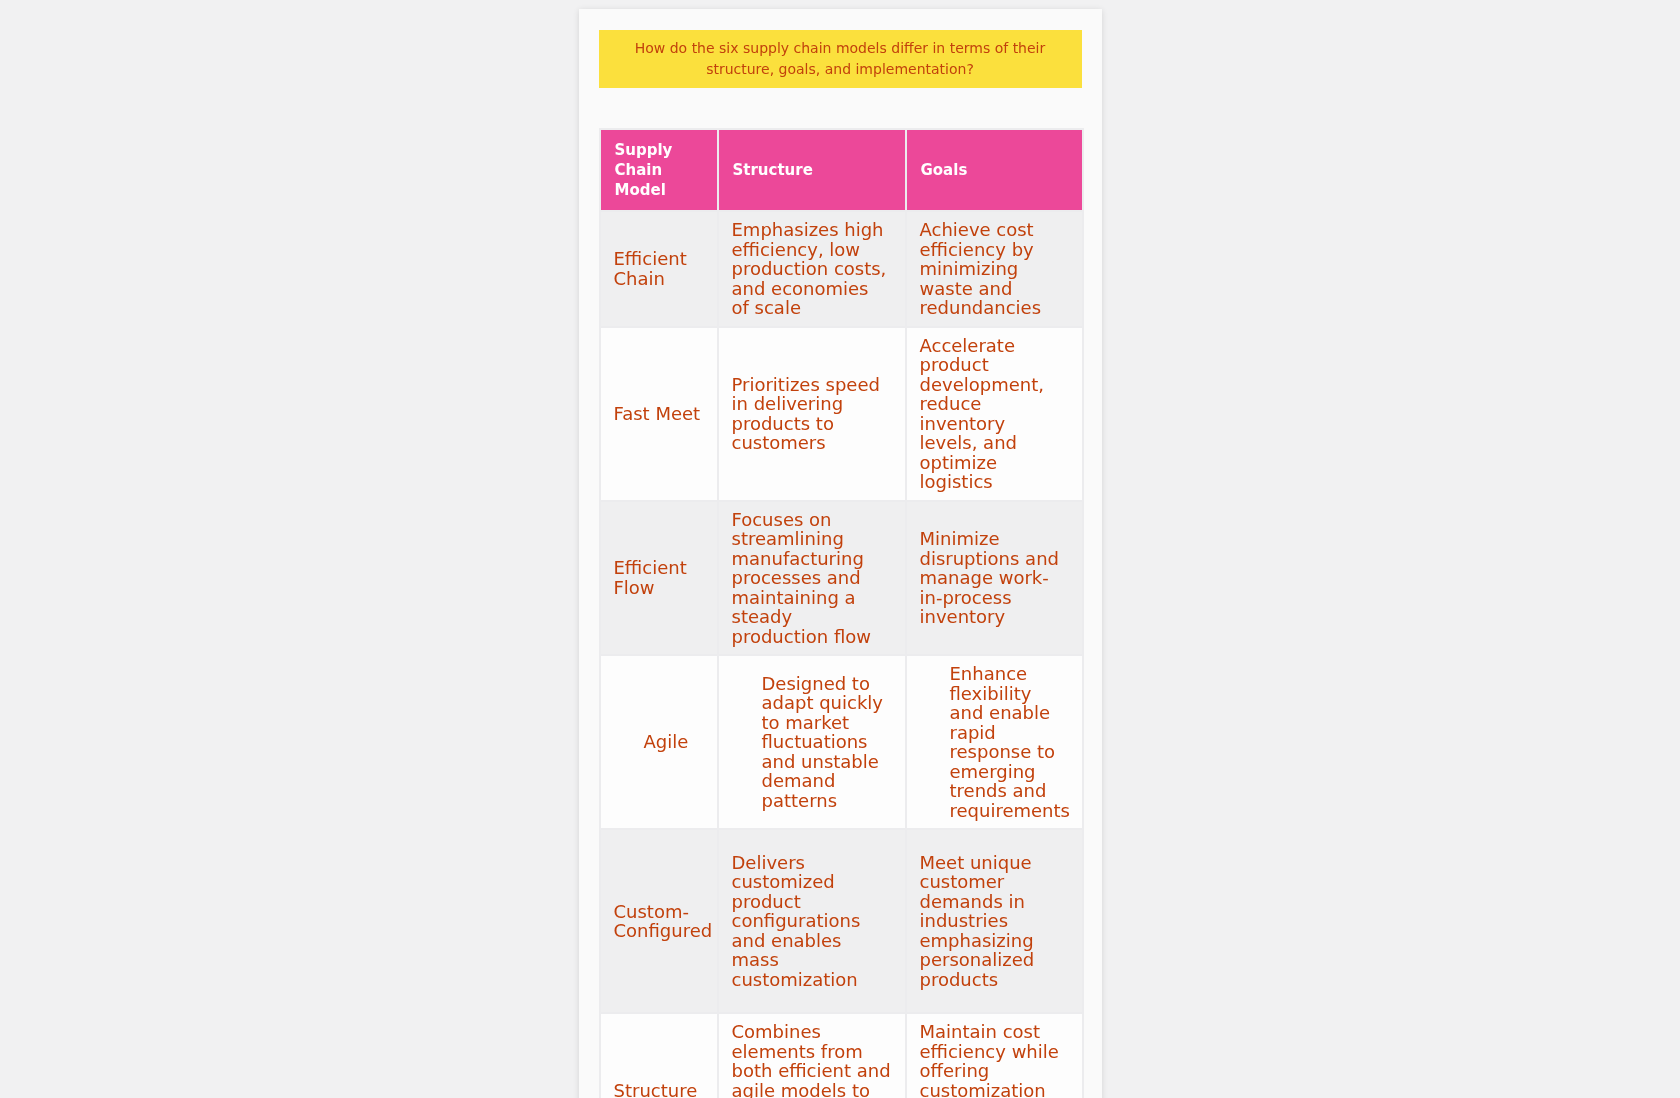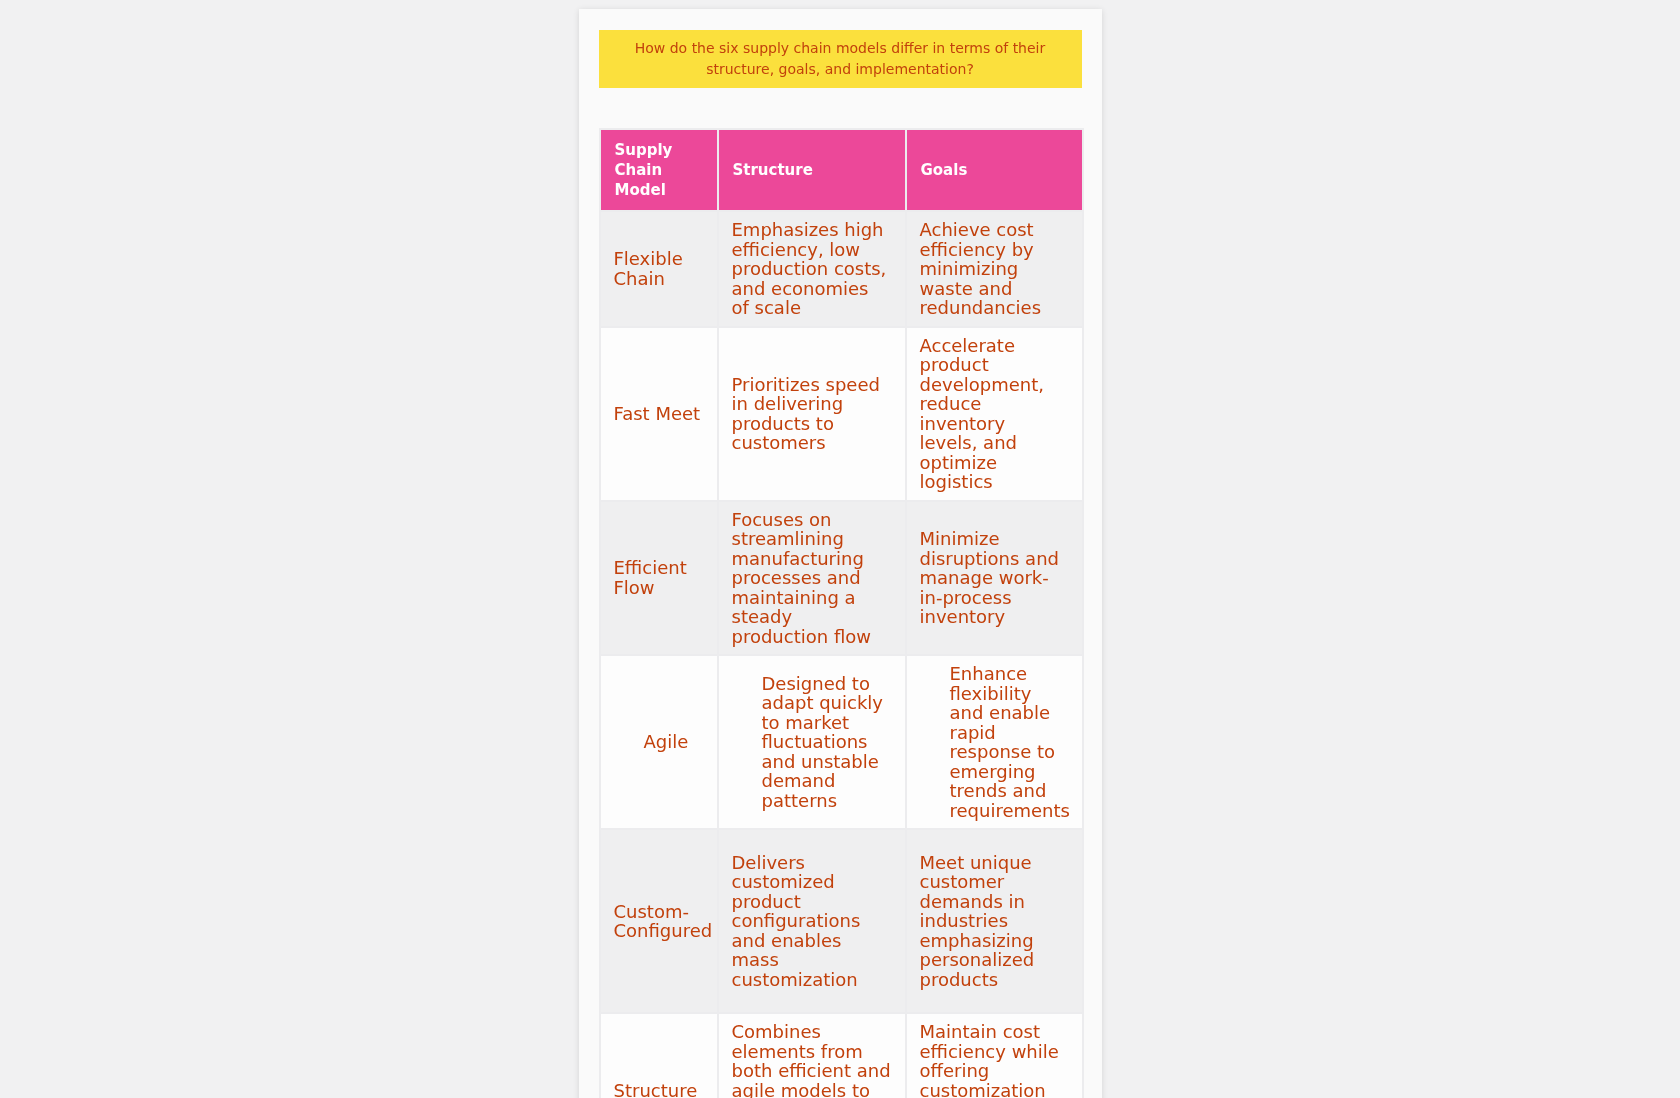--- a/index.html
+++ b/index.html
@@ -91,21 +91,21 @@
       </colgroup>
     <thead>
       <tr>
         <th>Supply Chain Model</th>
         <th>Structure</th>
         <th>Goals</th>
       </tr>
     </thead>
     <tbody>
       <tr>
-        <td>Flexible Chain</td>
+        <td>Efficient Chain</td>
         <td>Emphasizes high efficiency, low production costs, and economies of scale</td>
         <td>Achieve cost efficiency by minimizing waste and redundancies</td>
       </tr>
       <tr>
         <td>Fast Meet</td>
         <td>Prioritizes speed in delivering products to customers</td>
         <td>Accelerate product development, reduce inventory levels, and optimize logistics</td>
       </tr>
       <tr>
         <td>Efficient Flow</td>

